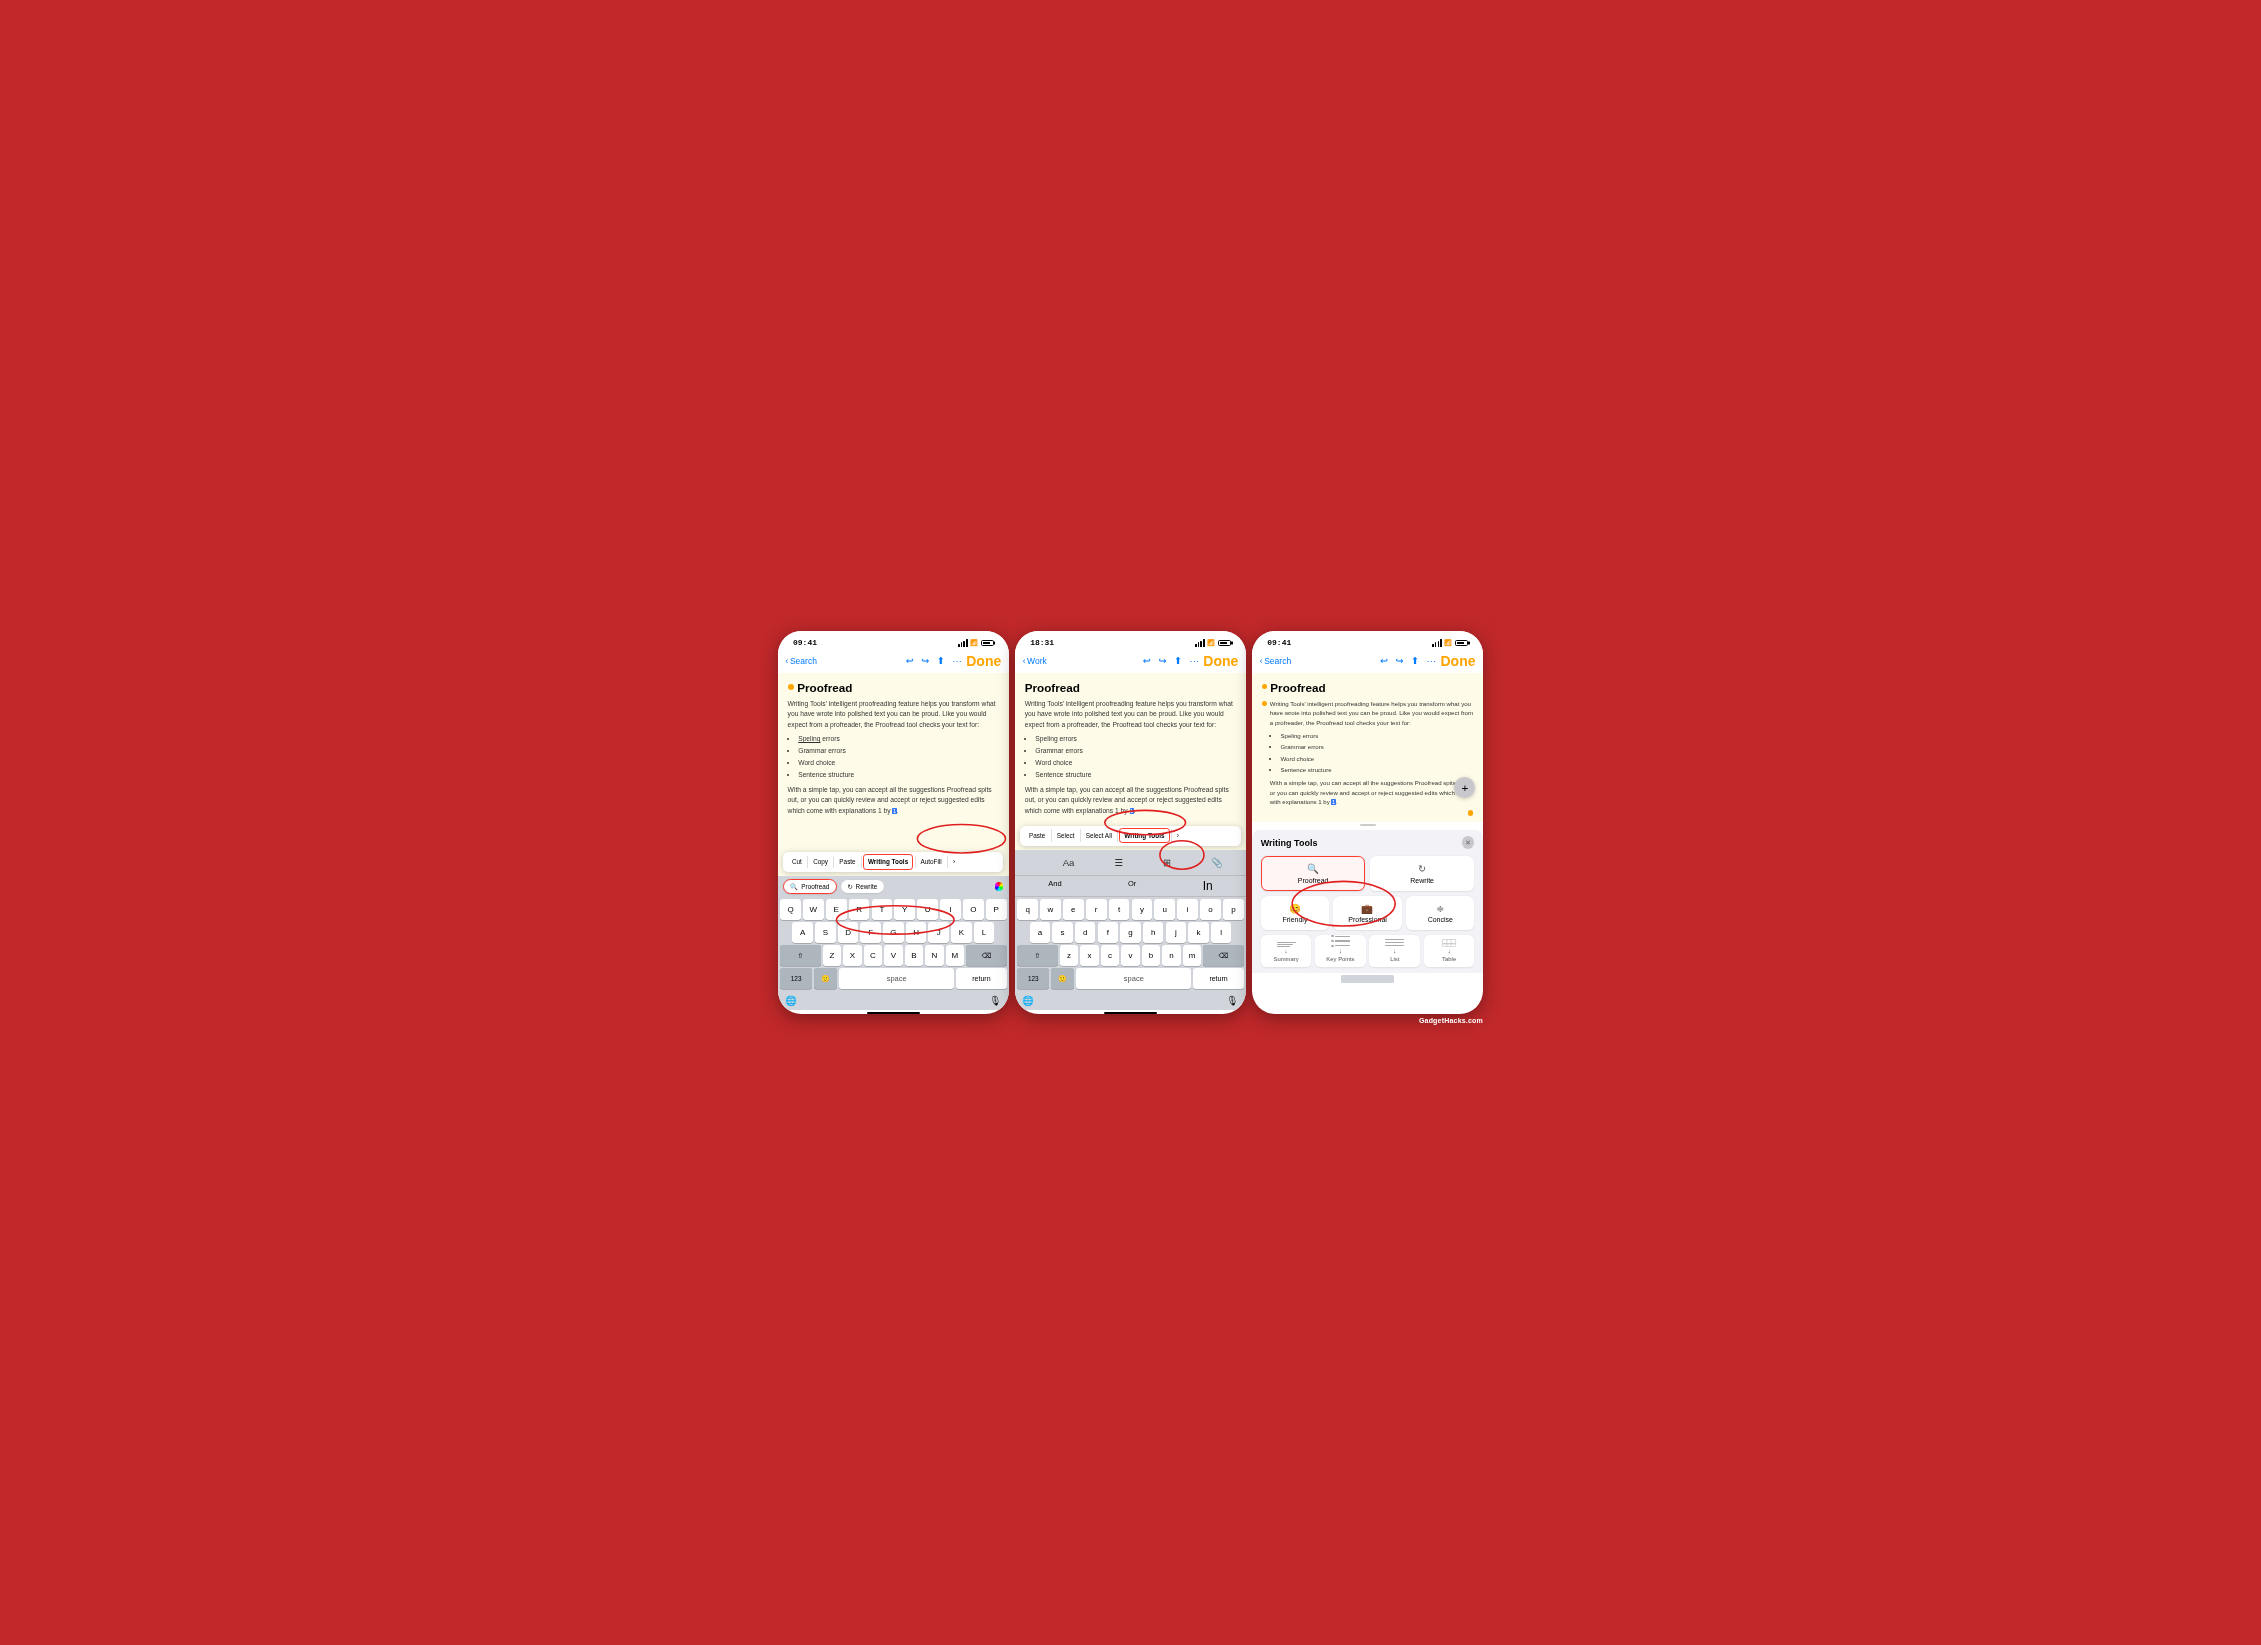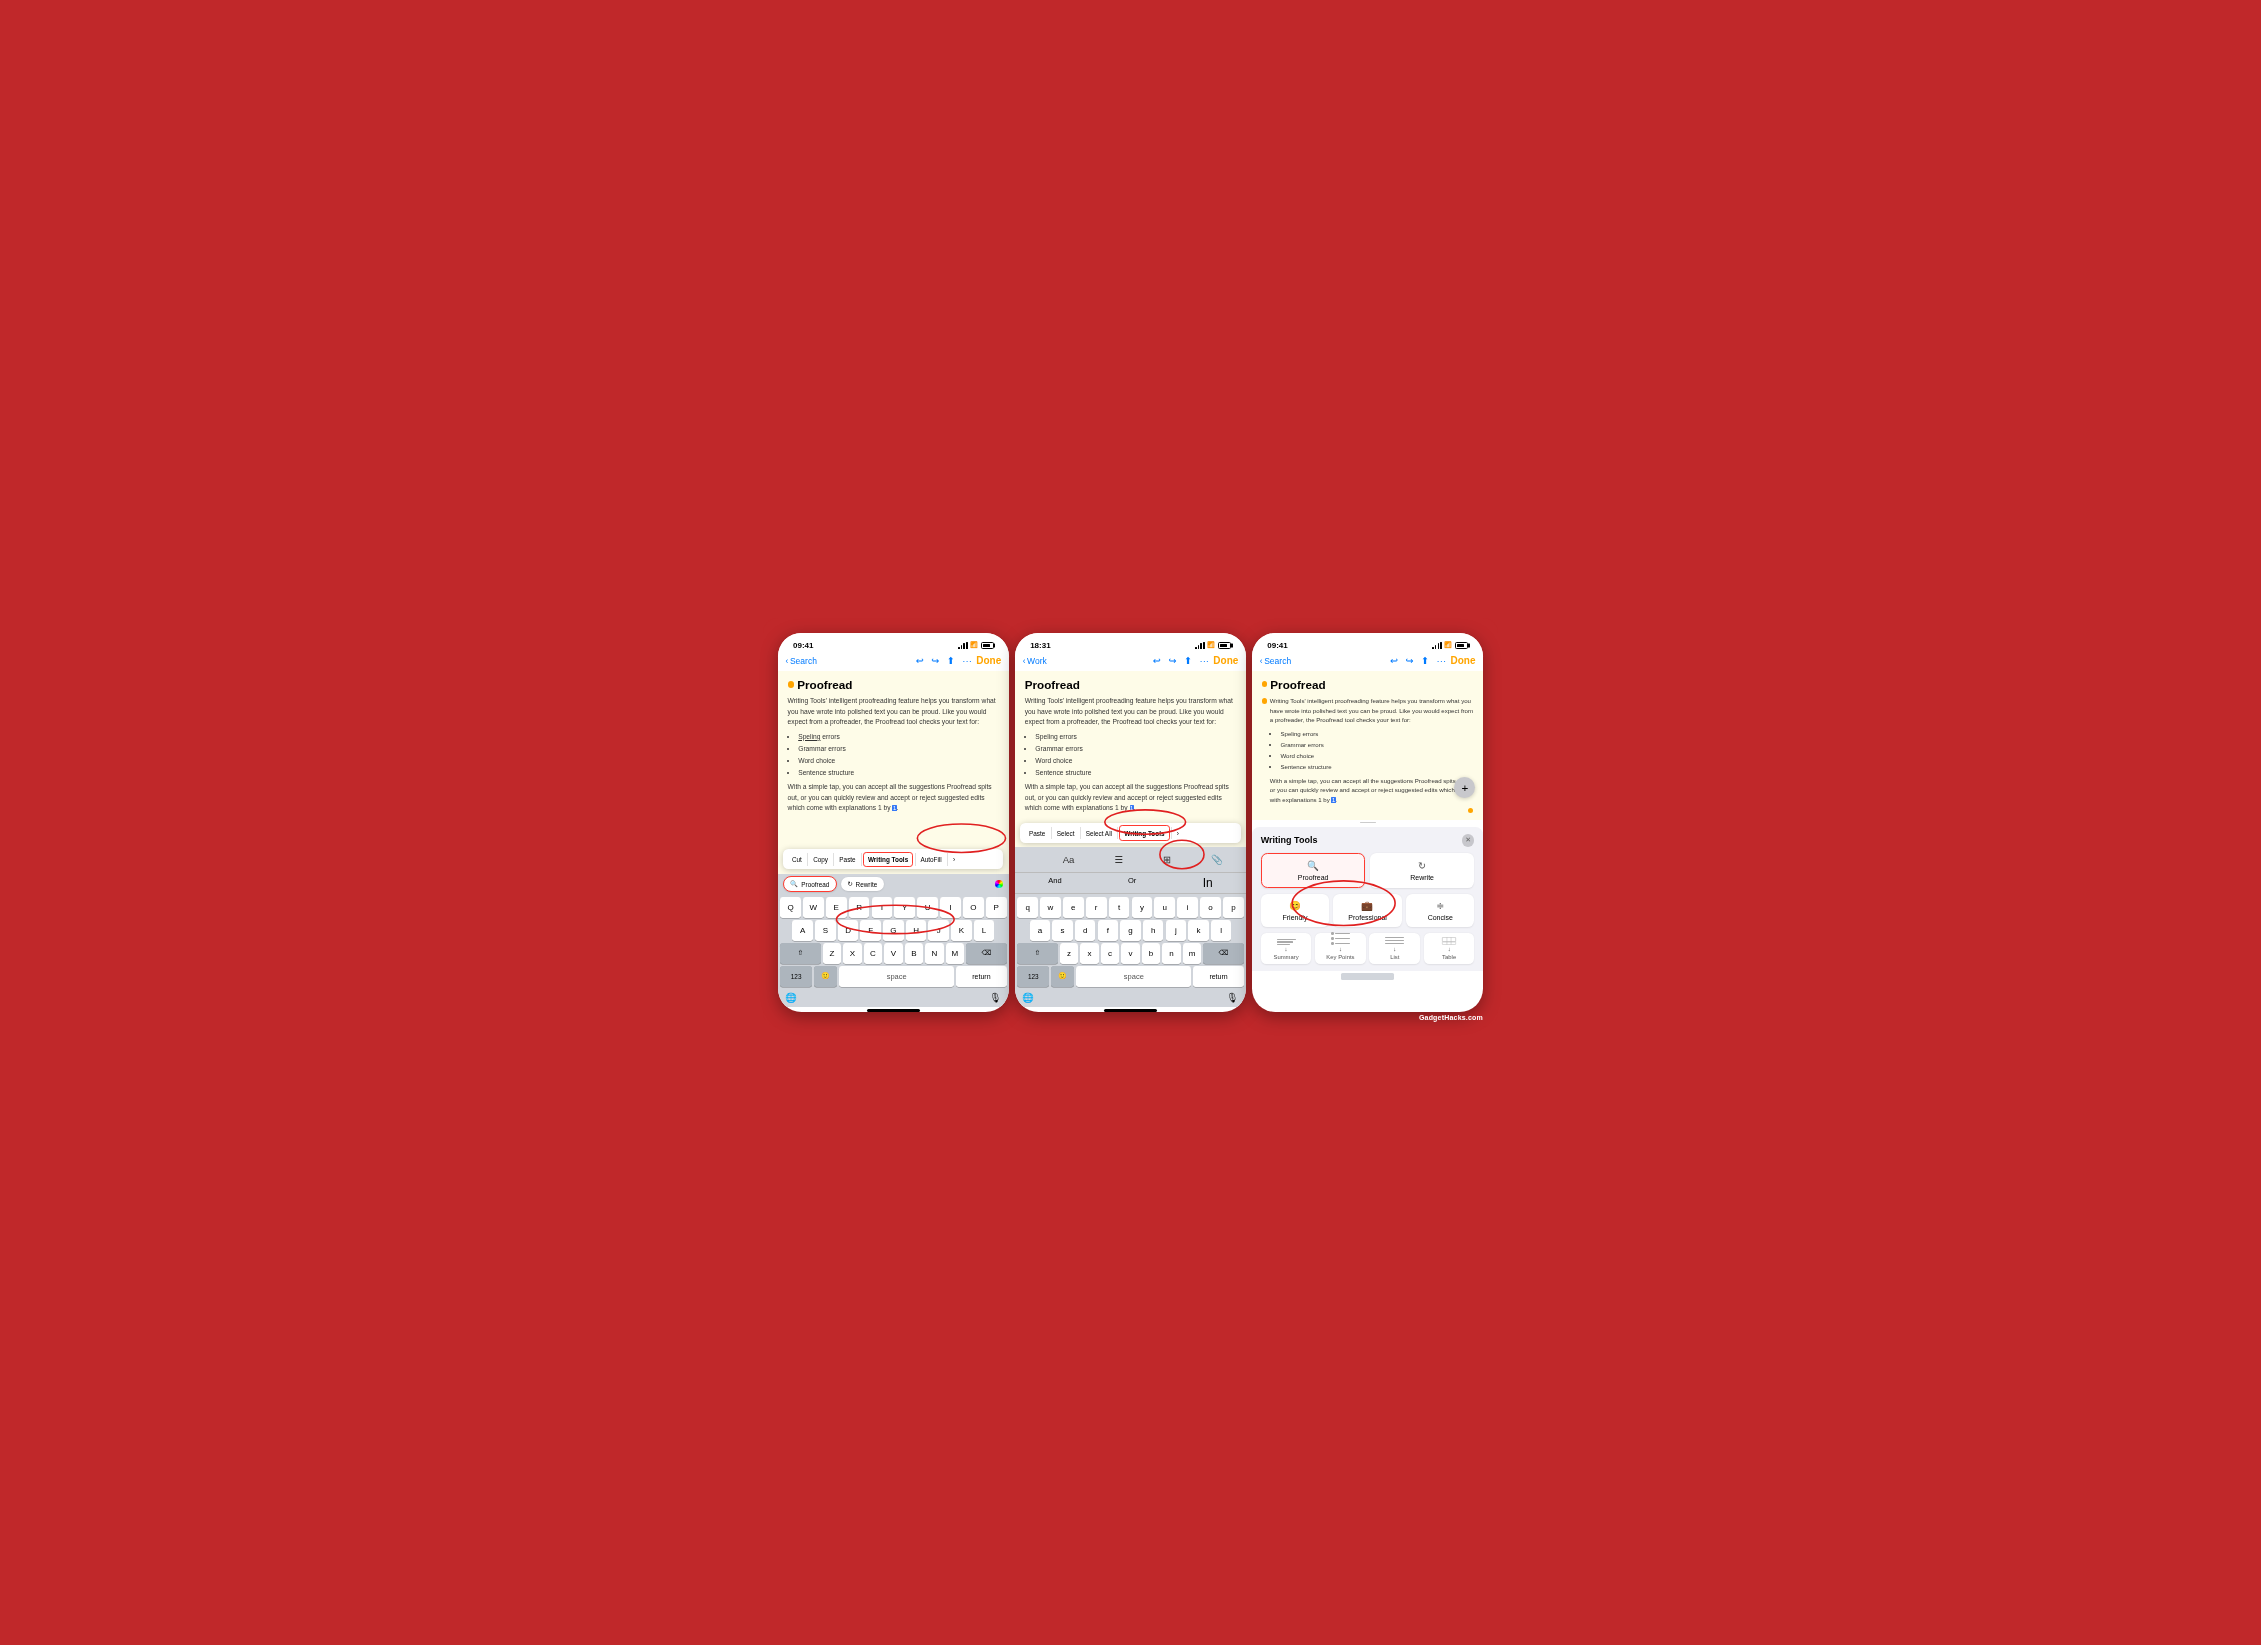--- a/index.html
+++ b/index.html
@@ -43,20 +43,21 @@
       box-shadow: 0 4.3px 17px rgba(0,0,0,0.35);
       position: relative;
     }
     
     .status-bar {
       display: flex;
       justify-content: space-between;
       align-items: center;
       padding: 7.5px 15px 3.2px;
       background: #fff;
+      font-family: Liberation Mono, monospace;
     }
     .status-time {
       font-size: 8px;
       font-weight: 600;
       color: #000;
     }
     .status-icons {
       display: flex;
       align-items: center;
       gap: 2.7px;
@@ -126,21 +127,21 @@
       align-items: center;
     }
     .nav-icon-btn {
       color: #007aff;
       font-size: 9.6px;
       cursor: pointer;
     }
     .nav-done {
       color: #ffa500;
       font-weight: 600;
-      font-size: 10px;
+      font-size: 14px;
       cursor: pointer;
     }
     
     .note-content {
       flex: 1;
       background: #fefce8;
       padding: 7.5px 9.6px;
       overflow: hidden;
     }
     .note-title {

